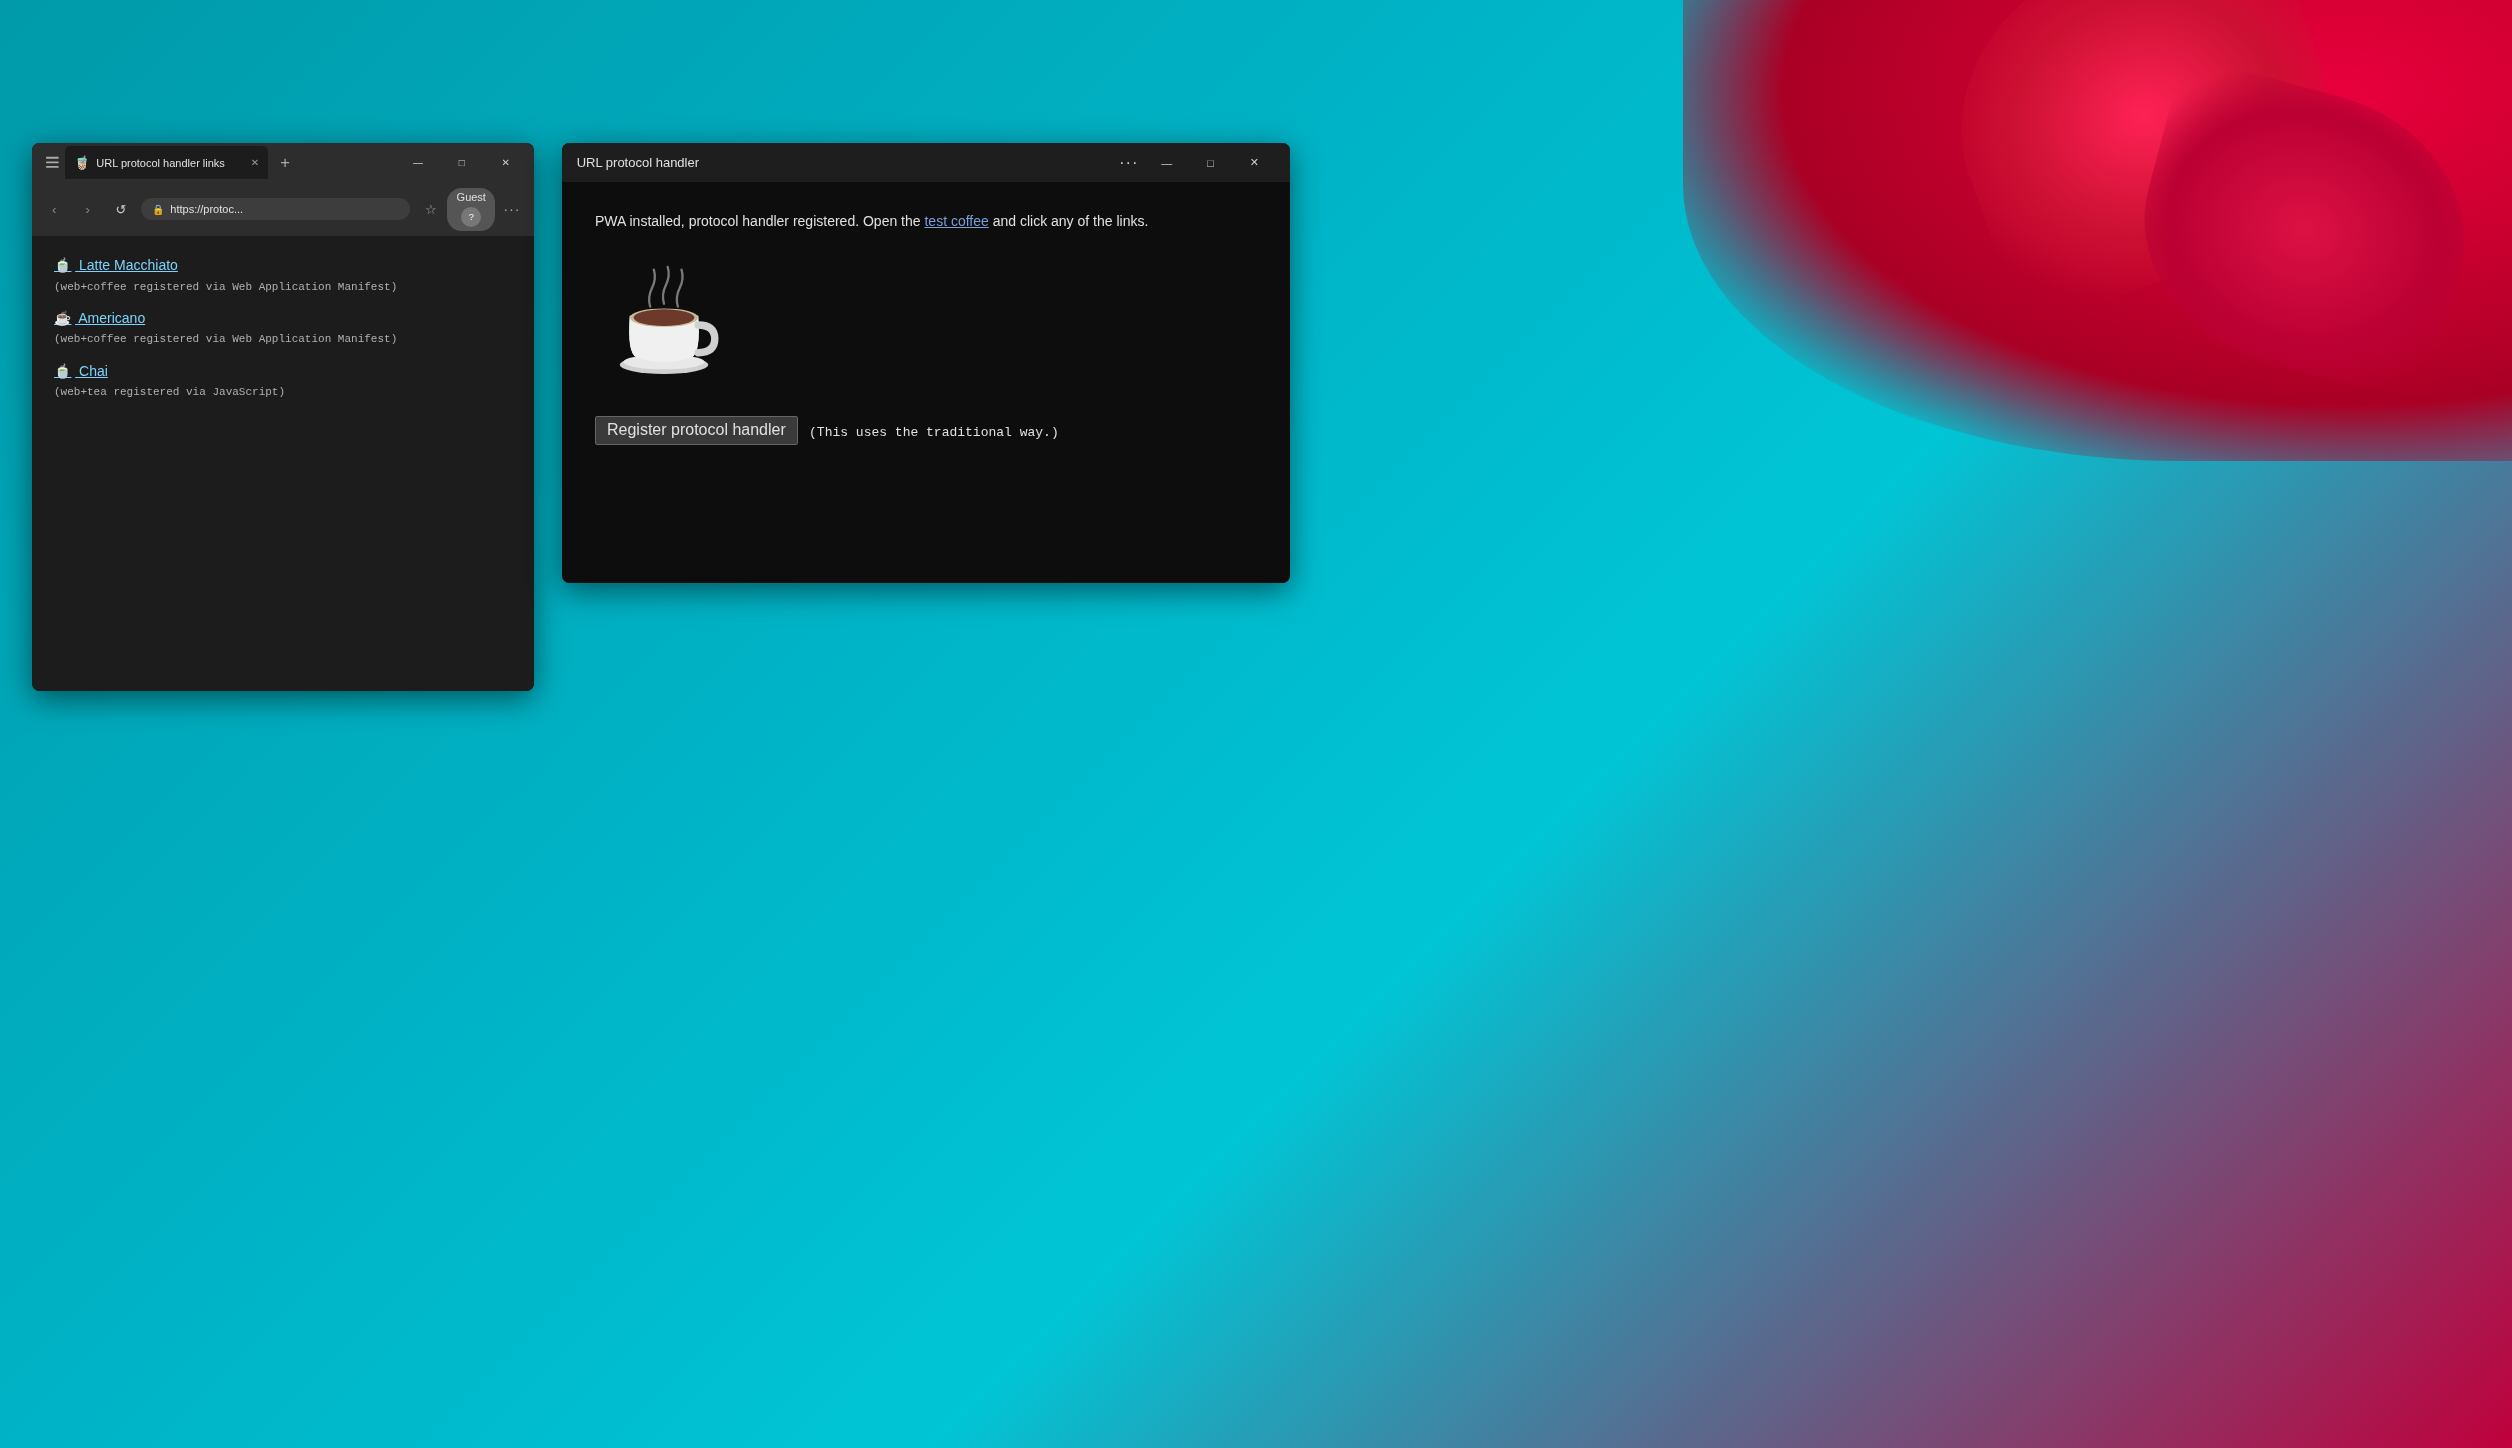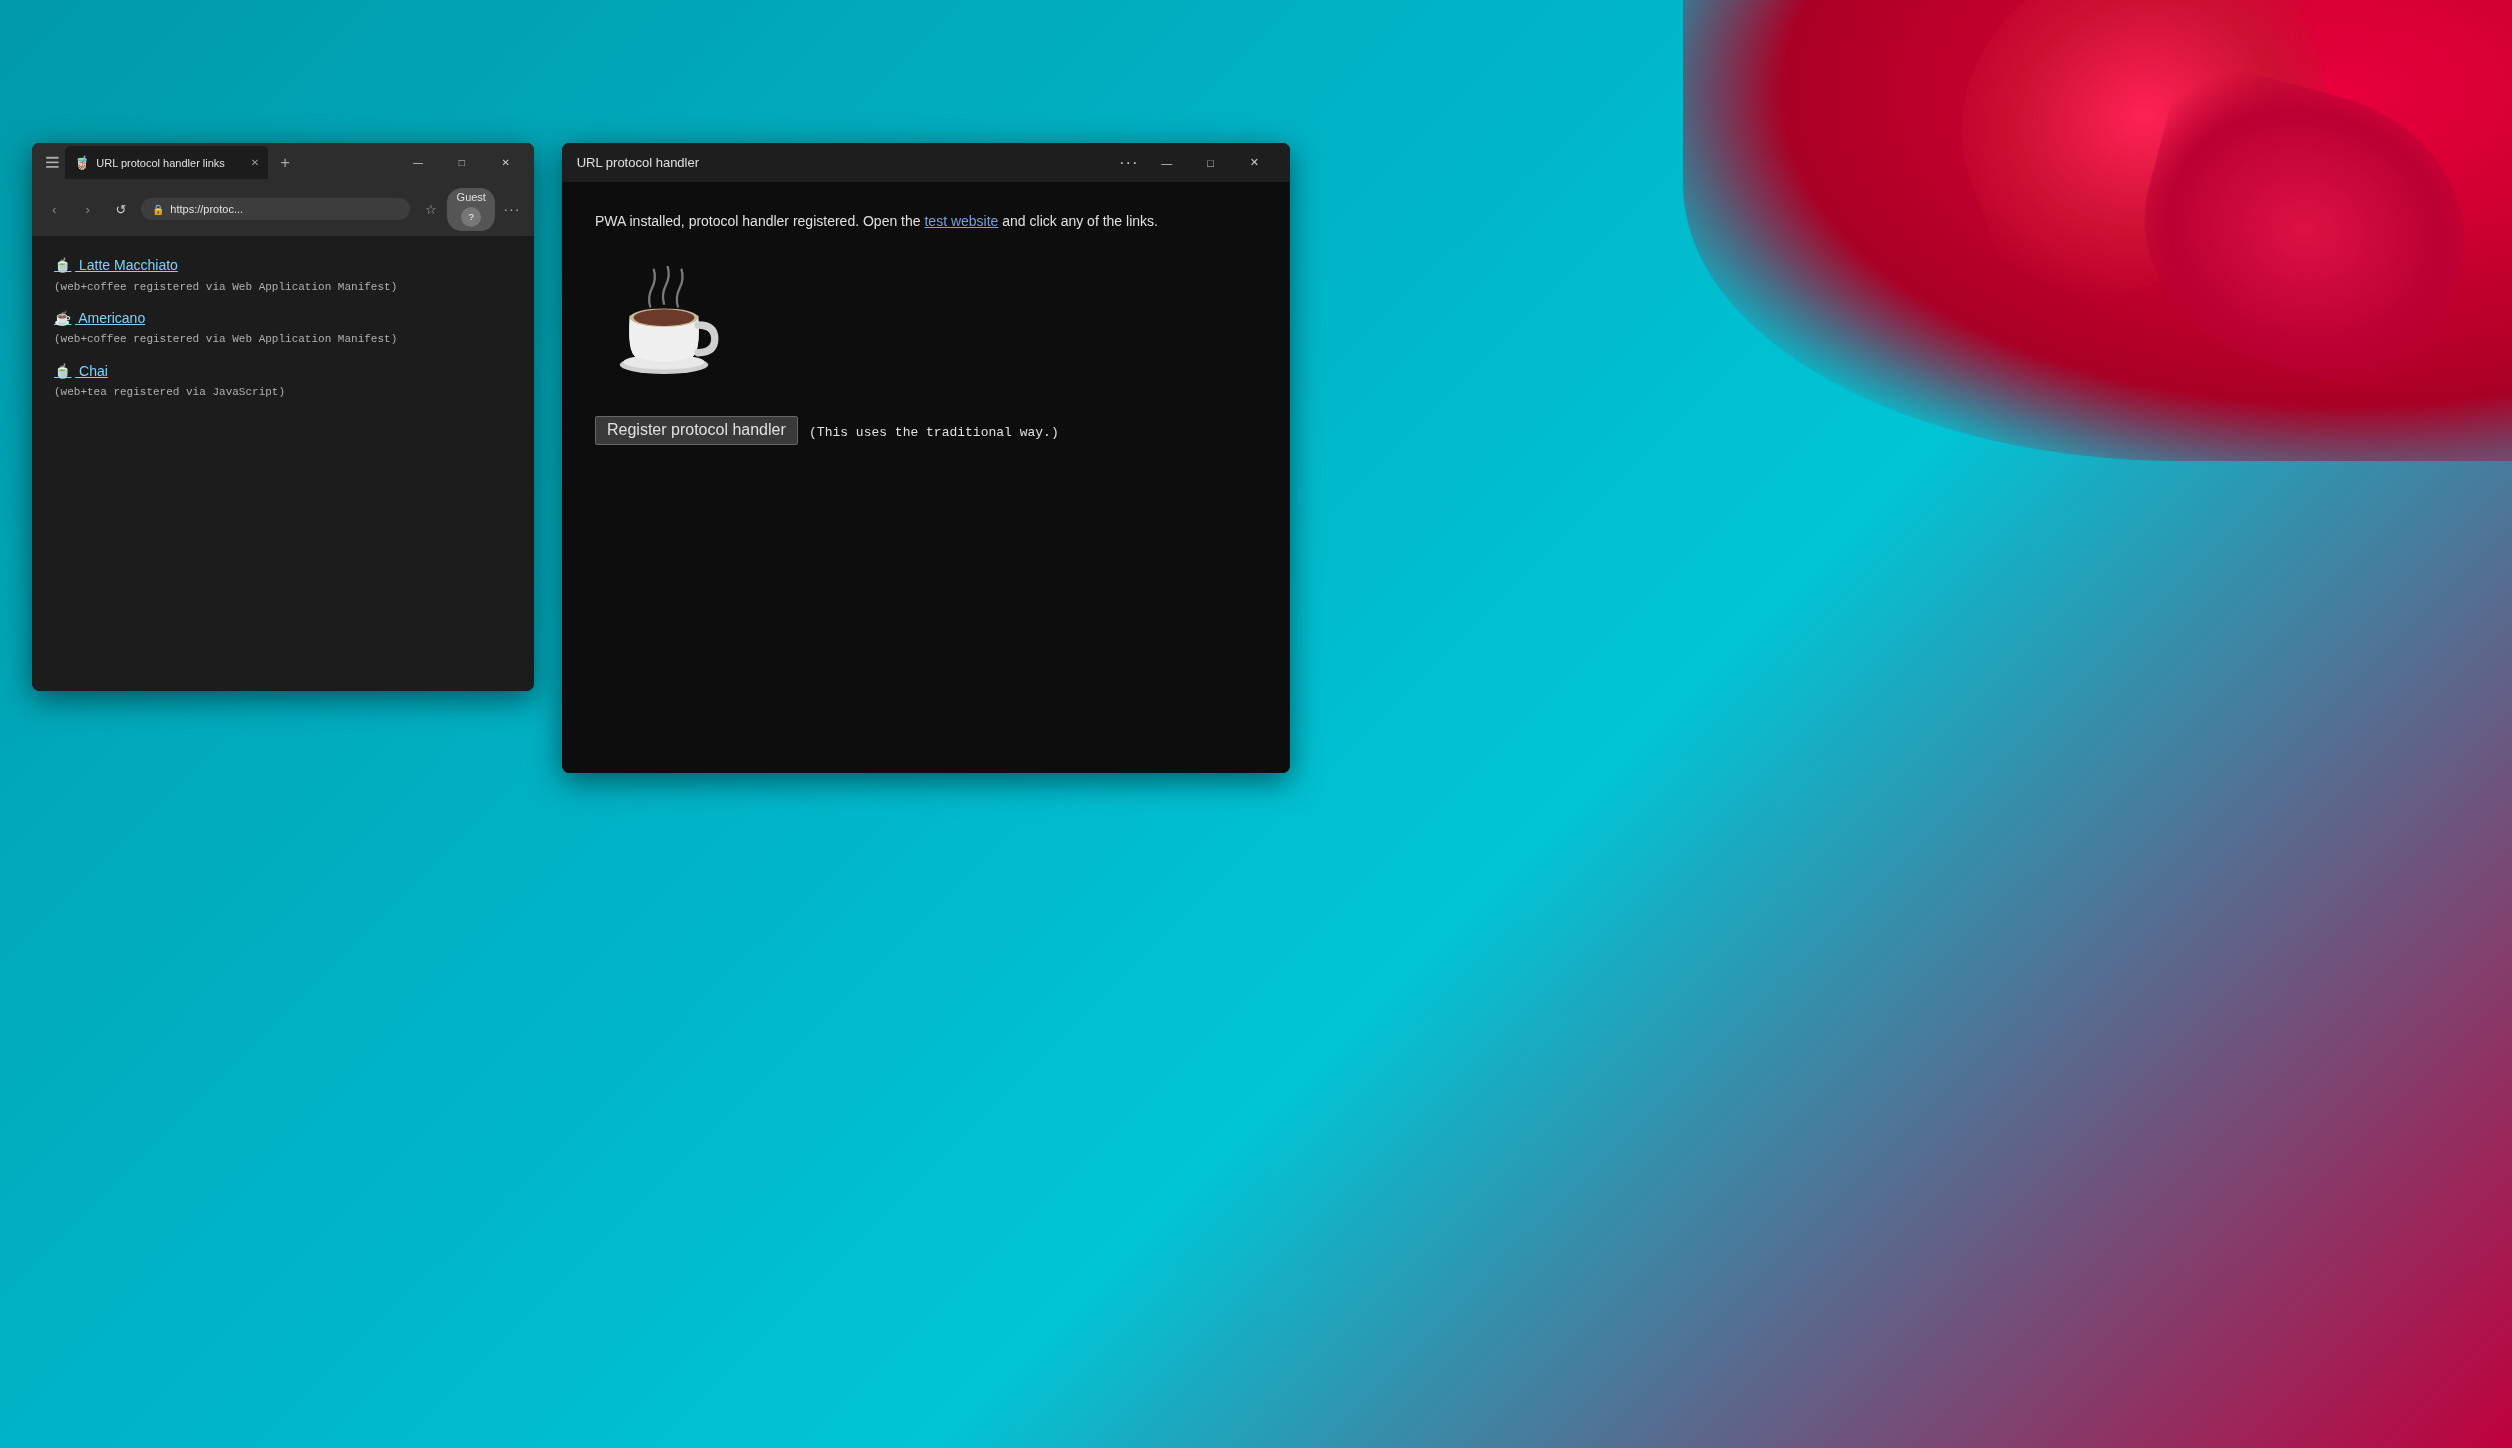--- a/index.html
+++ b/index.html
@@ -288,21 +288,21 @@
       color: #b0b0b0;
       margin-bottom: 11px;
     }
 
     
     .pwa-window {
       position: absolute;
       top: 143px;
       left: 562px;
       width: 728px;
-      height: 630px;
+      height: 440px;
       background: #0d0d0d;
       border-radius: 7.4px;
       z-index: 10;
       box-shadow: 0 7.4px 29.5px rgba(0,0,0,0.5);
       display: flex;
       flex-direction: column;
       overflow: hidden;
     }
 
     
@@ -474,21 +474,21 @@
     <div class="pwa-title-controls">
       <div class="pwa-ctrl">—</div>
       <div class="pwa-ctrl">□</div>
       <div class="pwa-ctrl close">✕</div>
     </div>
   </div>
 
   <div class="pwa-content">
     <div class="pwa-description">
       <span>PWA installed, protocol handler registered. Open the </span>
-      <a class="pwa-link">test website</a>
+      <a class="pwa-link">test coffee</a>
       <span> and click any of the links.</span>
     </div>
 
     <div class="coffee-cup-container">
 
       <svg width="120" height="120" viewBox="0 0 130 130">
 
         <ellipse cx="65" cy="108" rx="48" ry="10" fill="#d0d0d0"></ellipse>
         <ellipse cx="65" cy="105" rx="44" ry="8" fill="#e8e8e8"></ellipse>
 

